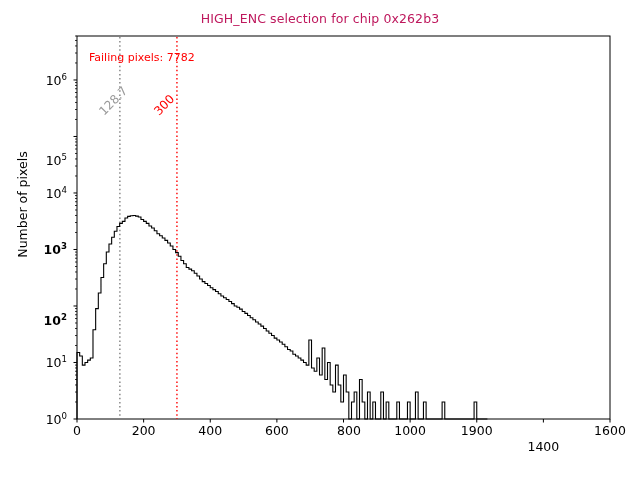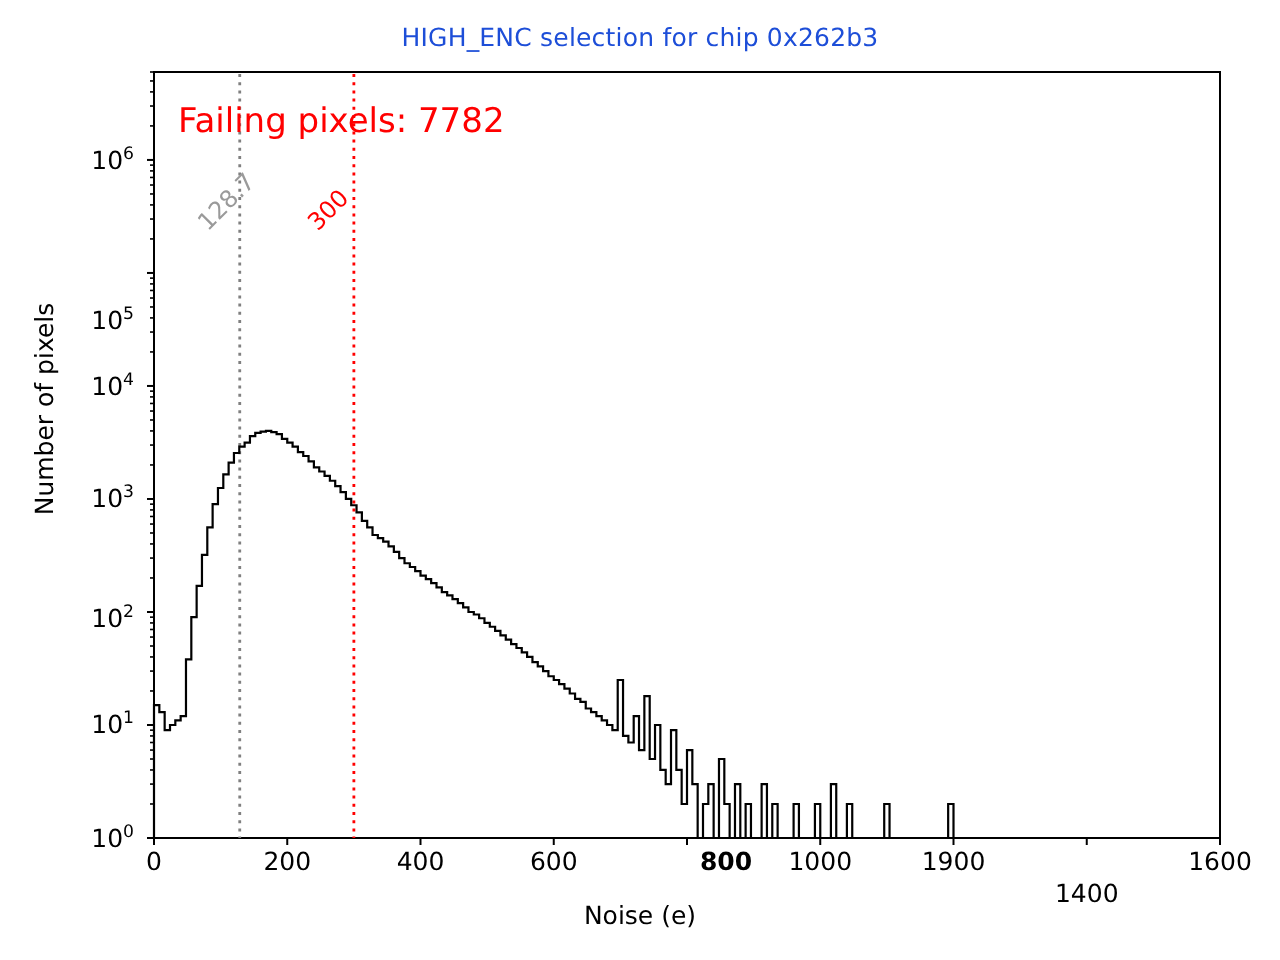--- a/index.html
+++ b/index.html
@@ -4,39 +4,39 @@
 <style>
   html,body{margin:0;padding:0;}
   body{
     width:640px;height:480px;background:#ffffff;
     font-family:"DejaVu Sans","Liberation Sans",sans-serif;
     overflow:hidden;position:relative;
   }
   #figure{position:absolute;left:0;top:0;width:640px;height:480px;}
   .fig-title{
     position:absolute;left:0;top:11px;width:640px;text-align:center;
-    font-size:12.5px;color:#1d4ed8;letter-spacing:.1px;
+    font-size:12.5px;color:#be185d;letter-spacing:.1px;
   }
   #plot-svg{position:absolute;left:0;top:0;}
   .ylabel{
     position:absolute;left:-78px;top:197px;width:200px;text-align:center;
     font-size:12.5px;color:#000;transform:rotate(-90deg);
     transform-origin:center center;
   }
   .xlabel{
     position:absolute;left:0;top:450px;width:640px;text-align:center;
     font-size:12.5px;color:#000;
   }
   .xtick-label{position:absolute;font-size:12.5px;color:#000;text-align:center;
     transform:translateX(-50%);top:423px;}
   .ytick-label{position:absolute;font-size:12.5px;color:#000;text-align:right;
     right:573px;transform:translateY(-50%);white-space:nowrap;}
   .ytick-label sup{font-size:8.6px;vertical-align:super;}
   .annot-fail{
-    position:absolute;left:89px;top:51px;font-size:17px;color:#ff0000;
+    position:absolute;left:89px;top:51px;font-size:11px;color:#ff0000;
     white-space:nowrap;
   }
   .vline-label{
     position:absolute;font-size:12px;white-space:nowrap;
     transform:rotate(-45deg);transform-origin:left bottom;
   }
   .vl-gray{color:#9a9a9a;left:106px;top:104px;}
   .vl-red{color:#ff0000;left:161px;top:104px;}
 </style>
 </head>
@@ -123,38 +123,37 @@
         <line x1="77" y1="36" x2="75" y2="36" stroke="#000" stroke-width="0.8"></line>
       </g>
     <g id="vlines">
         <line x1="119.8731875" y1="37" x2="119.8731875" y2="419" stroke="#808080" stroke-width="1.4" stroke-dasharray="1.5,2.6"></line>
         <line x1="176.9375" y1="37" x2="176.9375" y2="419" stroke="#ff0000" stroke-width="1.4" stroke-dasharray="1.5,2.6"></line>
       </g>
     <path id="hist-path" fill="none" stroke="#000000" stroke-width="1.1" stroke-linejoin="miter" d="M77.00,419.00 L77.00,352.54 L79.67,352.54 L79.67,356.06 L82.33,356.06 L82.33,365.08 L85.00,365.08 L85.00,362.49 L87.66,362.49 L87.66,360.16 L90.33,360.16 L90.33,358.02 L92.99,358.02 L92.99,329.73 L95.66,329.73 L95.66,308.58 L98.32,308.58 L98.32,292.97 L100.98,292.97 L100.98,277.45 L103.65,277.45 L103.65,263.71 L106.31,263.71 L106.31,252.07 L108.98,252.07 L108.98,244.01 L111.65,244.01 L111.65,237.20 L114.31,237.20 L114.31,231.28 L116.97,231.28 L116.97,226.51 L119.64,226.51 L119.64,223.36 L122.31,223.36 L122.31,221.33 L124.97,221.33 L124.97,218.05 L127.63,218.05 L127.63,216.40 L130.30,216.40 L130.30,215.77 L132.97,215.77 L132.97,215.47 L135.63,215.47 L135.63,216.09 L138.30,216.09 L138.30,217.05 L140.96,217.05 L140.96,219.45 L143.63,219.45 L143.63,221.33 L146.29,221.33 L146.29,223.36 L148.95,223.36 L148.95,226.04 L151.62,226.04 L151.62,228.00 L154.28,228.00 L154.28,230.70 L156.95,230.70 L156.95,233.73 L159.62,233.73 L159.62,235.75 L162.28,235.75 L162.28,237.95 L164.94,237.95 L164.94,240.37 L167.61,240.37 L167.61,243.05 L170.27,243.05 L170.27,246.06 L172.94,246.06 L172.94,249.48 L175.61,249.48 L175.61,252.62 L178.27,252.62 L178.27,256.22 L180.94,256.22 L180.94,260.44 L183.60,260.44 L183.60,263.71 L186.26,263.71 L186.26,267.50 L188.93,267.50 L188.93,269.08 L191.59,269.08 L191.59,270.77 L194.26,270.77 L194.26,273.23 L196.93,273.23 L196.93,275.96 L199.59,275.96 L199.59,279.03 L202.25,279.03 L202.25,281.62 L204.92,281.62 L204.92,283.50 L207.59,283.50 L207.59,285.55 L210.25,285.55 L210.25,287.78 L212.91,287.78 L212.91,289.60 L215.58,289.60 L215.58,291.57 L218.25,291.57 L218.25,293.70 L220.91,293.70 L220.91,296.04 L223.58,296.04 L223.58,297.73 L226.24,297.73 L226.24,299.55 L228.91,299.55 L228.91,301.52 L231.57,301.52 L231.57,303.65 L234.23,303.65 L234.23,305.99 L236.90,305.99 L236.90,307.25 L239.56,307.25 L239.56,309.13 L242.23,309.13 L242.23,311.47 L244.90,311.47 L244.90,313.38 L247.56,313.38 L247.56,315.45 L250.22,315.45 L250.22,317.72 L252.89,317.72 L252.89,319.78 L255.56,319.78 L255.56,322.04 L258.22,322.04 L258.22,324.00 L260.88,324.00 L260.88,326.14 L263.55,326.14 L263.55,328.48 L266.22,328.48 L266.22,331.06 L268.88,331.06 L268.88,333.20 L271.54,333.20 L271.54,335.54 L274.21,335.54 L274.21,338.12 L276.88,338.12 L276.88,340.01 L279.54,340.01 L279.54,342.06 L282.21,342.06 L282.21,344.29 L284.87,344.29 L284.87,346.74 L287.53,346.74 L287.53,349.47 L290.20,349.47 L290.20,350.96 L292.87,350.96 L292.87,354.24 L295.53,354.24 L295.53,356.06 L298.19,356.06 L298.19,358.02 L300.86,358.02 L300.86,360.16 L303.52,360.16 L303.52,362.49 L306.19,362.49 L306.19,365.08 L308.86,365.08 L308.86,340.01 L311.52,340.01 L311.52,367.97 L314.19,367.97 L314.19,371.25 L316.85,371.25 L316.85,358.02 L319.51,358.02 L319.51,375.03 L322.18,375.03 L322.18,348.07 L324.85,348.07 L324.85,379.50 L327.51,379.50 L327.51,362.49 L330.17,362.49 L330.17,384.98 L332.84,384.98 L332.84,392.04 L335.50,392.04 L335.50,365.08 L338.17,365.08 L338.17,384.98 L340.83,384.98 L340.83,401.99 L343.50,401.99 L343.50,375.03 L346.17,375.03 L346.17,392.04 L348.83,392.04 L348.83,419.00 L351.50,419.00 L351.50,401.99 L354.16,401.99 L354.16,392.04 L356.82,392.04 L356.82,419.00 L359.49,419.00 L359.49,379.50 L362.16,379.50 L362.16,401.99 L364.82,401.99 L364.82,419.00 L367.49,419.00 L367.49,392.04 L370.15,392.04 L370.15,419.00 L372.81,419.00 L372.81,401.99 L375.48,401.99 L375.48,419.00 L378.14,419.00 L378.14,419.00 L380.81,419.00 L380.81,392.04 L383.47,392.04 L383.47,419.00 L386.14,419.00 L386.14,401.99 L388.81,401.99 L388.81,419.00 L391.47,419.00 L391.47,419.00 L394.13,419.00 L394.13,419.00 L396.80,419.00 L396.80,401.99 L399.46,401.99 L399.46,419.00 L402.13,419.00 L402.13,419.00 L404.80,419.00 L404.80,419.00 L407.46,419.00 L407.46,401.99 L410.13,401.99 L410.13,419.00 L412.79,419.00 L412.79,419.00 L415.45,419.00 L415.45,392.04 L418.12,392.04 L418.12,419.00 L420.79,419.00 L420.79,419.00 L423.45,419.00 L423.45,401.99 L426.12,401.99 L426.12,419.00 L428.78,419.00 L428.78,419.00 L431.44,419.00 L431.44,419.00 L434.11,419.00 L434.11,419.00 L436.78,419.00 L436.78,419.00 L439.44,419.00 L439.44,419.00 L442.11,419.00 L442.11,401.99 L444.77,401.99 L444.77,419.00 L447.44,419.00 L447.44,419.00 L450.10,419.00 L450.10,419.00 L452.76,419.00 L452.76,419.00 L455.43,419.00 L455.43,419.00 L458.09,419.00 L458.09,419.00 L460.76,419.00 L460.76,419.00 L463.43,419.00 L463.43,419.00 L466.09,419.00 L466.09,419.00 L468.75,419.00 L468.75,419.00 L471.42,419.00 L471.42,419.00 L474.08,419.00 L474.08,401.99 L476.75,401.99 L476.75,419.00 L479.42,419.00 L479.42,419.00 L482.08,419.00 L482.08,419.00 L484.75,419.00 L484.75,419.00 L487.41,419.00 L487.41,419.00 L487.41,NaN L490.07,NaN L490.07,419.00 L490.07,NaN L492.74,NaN L492.74,419.00"></path>
   </svg>
 
   <div class="ylabel">Number of pixels</div>
-  <div class="xlabel">Noise (e)</div>
 
   <div id="xtick-labels">
       <div class="xtick-label" style="left: 77px;">0</div>
       <div class="xtick-label" style="left: 143.625px;">200</div>
       <div class="xtick-label" style="left: 210.25px;">400</div>
       <div class="xtick-label" style="left: 276.875px;">600</div>
-      <div class="xtick-label" style="left: 363px; font-weight: bold;">800</div>
+      <div class="xtick-label" style="left: 349px;">800</div>
       <div class="xtick-label" style="left: 410.125px;">1000</div>
       <div class="xtick-label" style="left: 476.75px;">1900</div>
       <div class="xtick-label" style="left: 543.375px; margin-top: 16px;">1400</div>
       <div class="xtick-label" style="left: 610px;">1600</div>
     </div>
   <div id="ytick-labels">
       <div class="ytick-label" style="top: 419px;">10<sup>0</sup></div>
       <div class="ytick-label" style="top: 362.495px;">10<sup>1</sup></div>
-      <div class="ytick-label" style="top: 309px;">10<sup>2</sup></div>
-      <div class="ytick-label" style="top: 249.485px;">10<sup>3</sup></div>
+      <div class="ytick-label" style="top: 320px; font-weight: bold;">10<sup>2</sup></div>
+      <div class="ytick-label" style="top: 249.485px; font-weight: bold;">10<sup>3</sup></div>
       <div class="ytick-label" style="top: 192.98px;">10<sup>4</sup></div>
       <div class="ytick-label" style="top: 136.475px; margin-top: 24px;">10<sup>5</sup></div>
       <div class="ytick-label" style="top: 79.9695px;">10<sup>6</sup></div>
     </div>
 
   <div class="annot-fail">Failing pixels: 7782</div>
   <div class="vline-label vl-gray">128.7</div>
   <div class="vline-label vl-red">300</div>
 
 </div>

